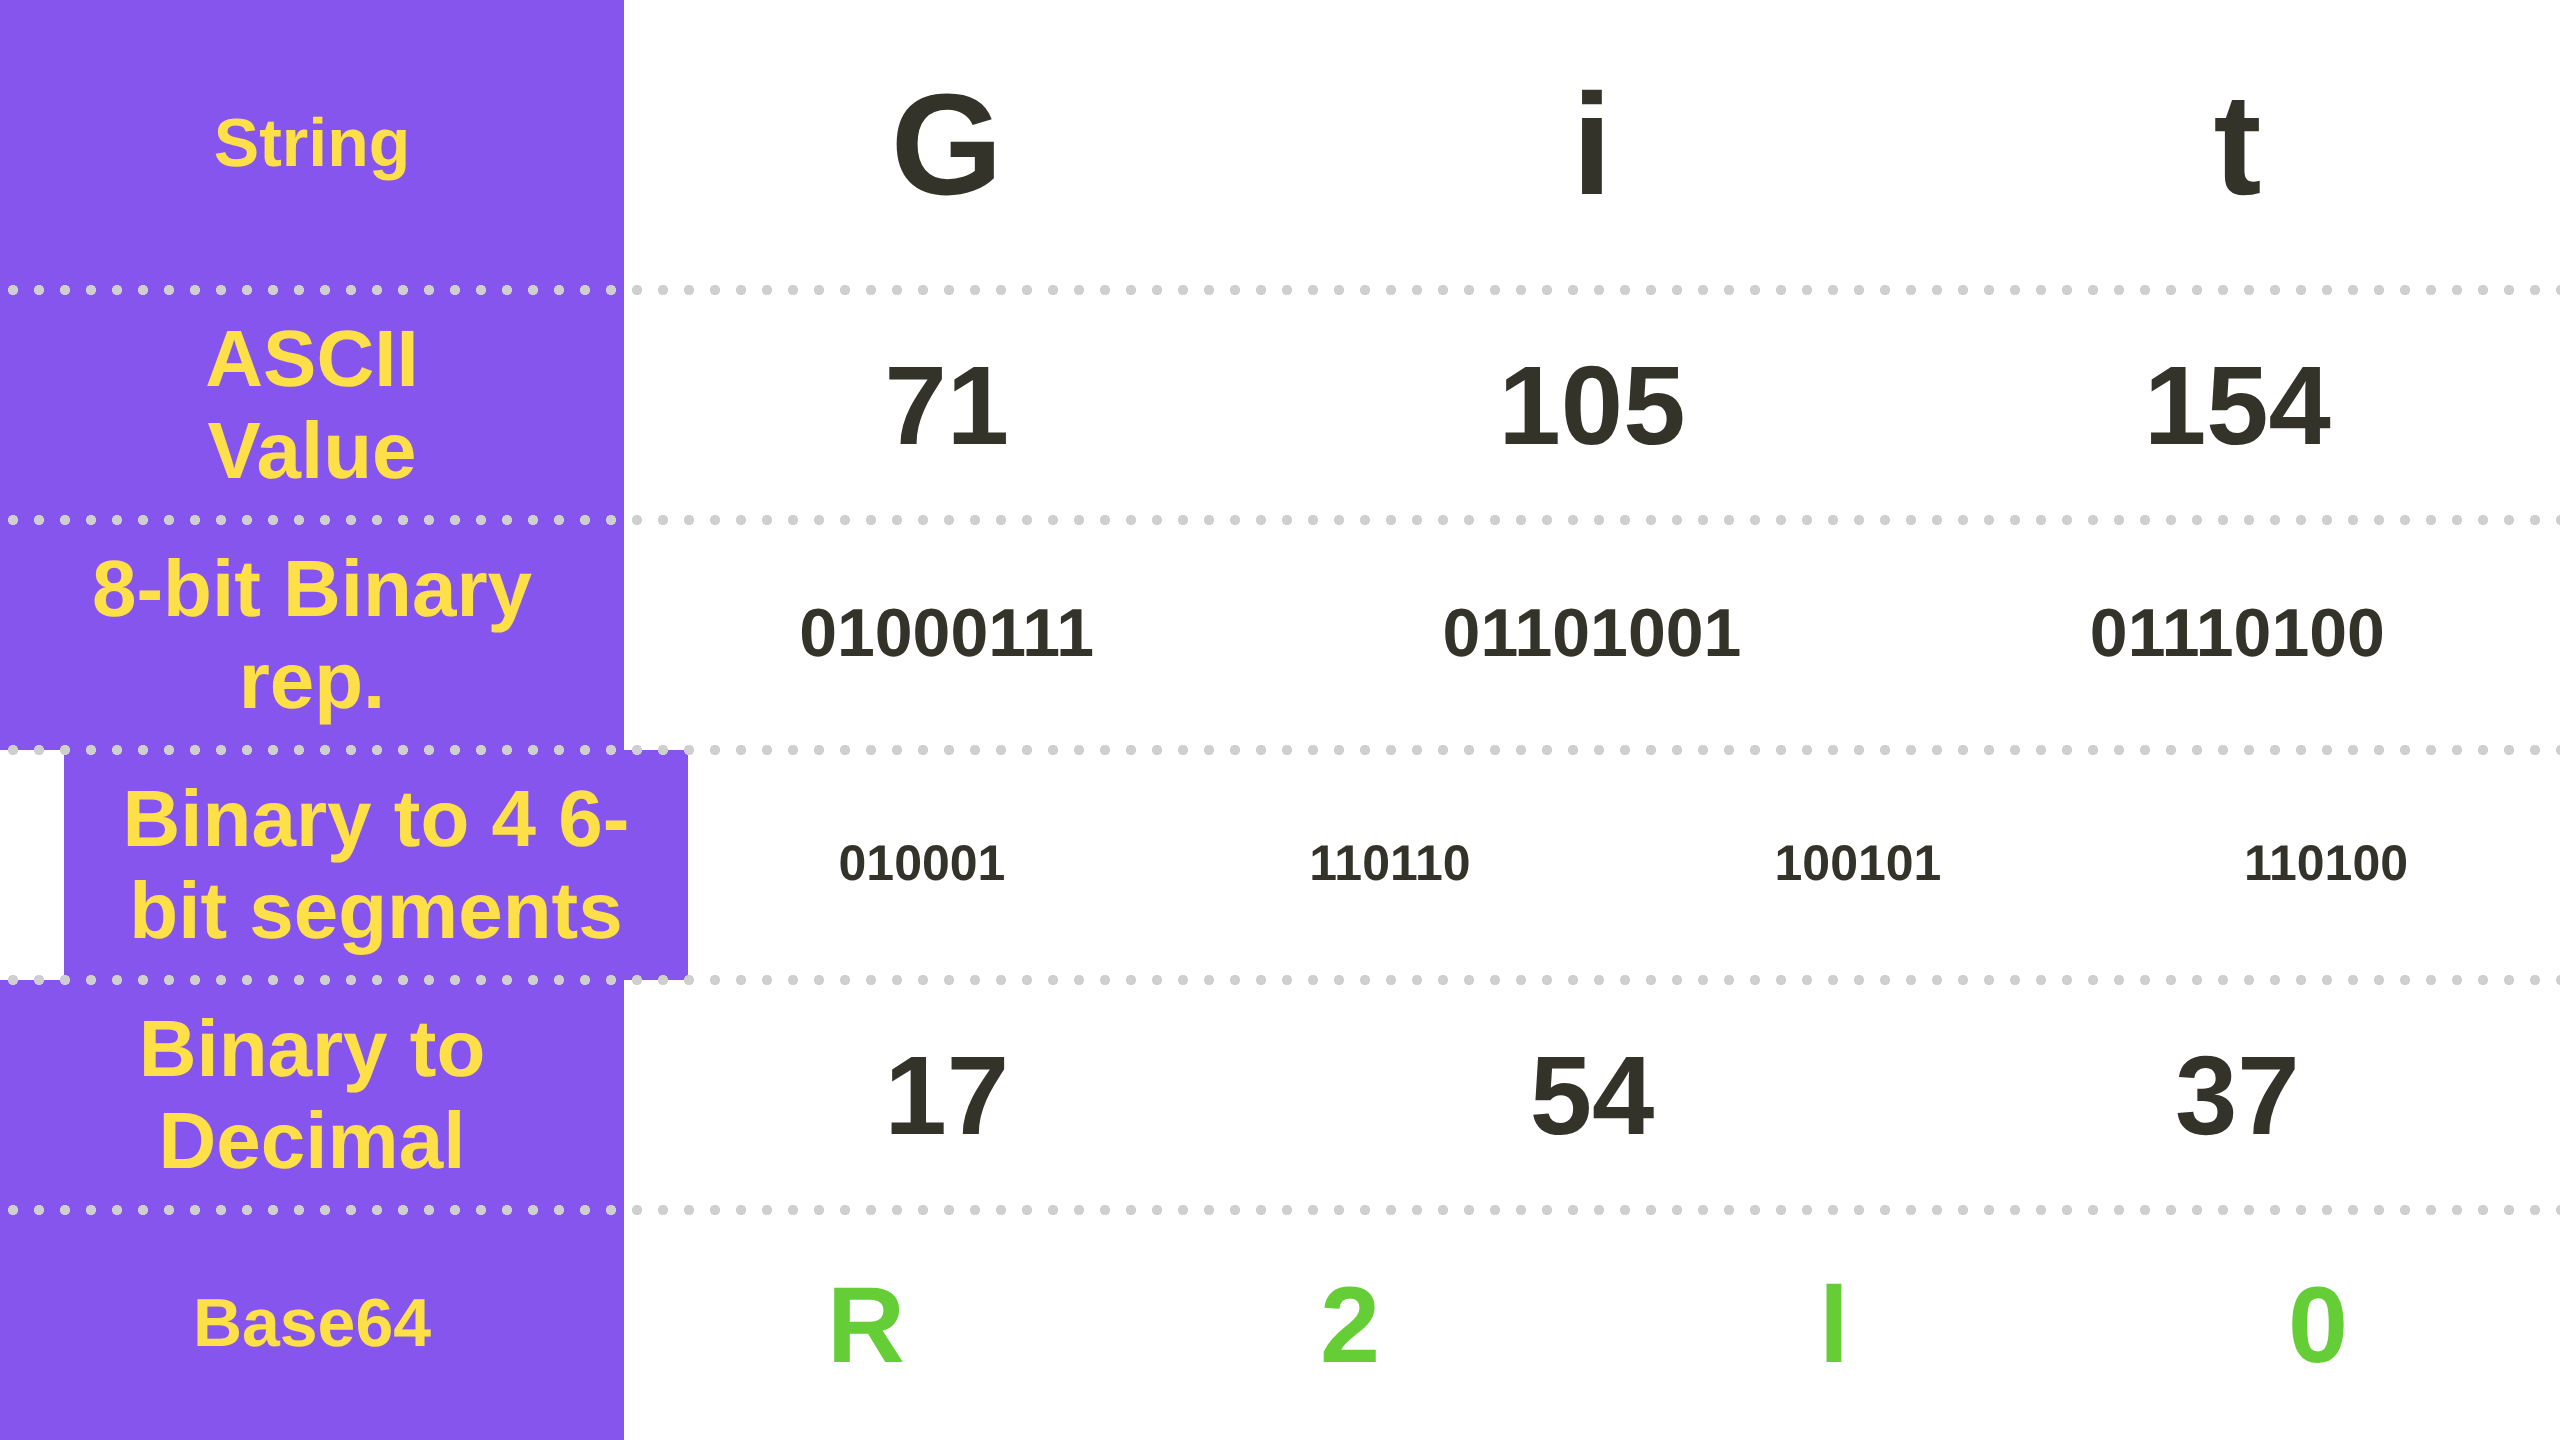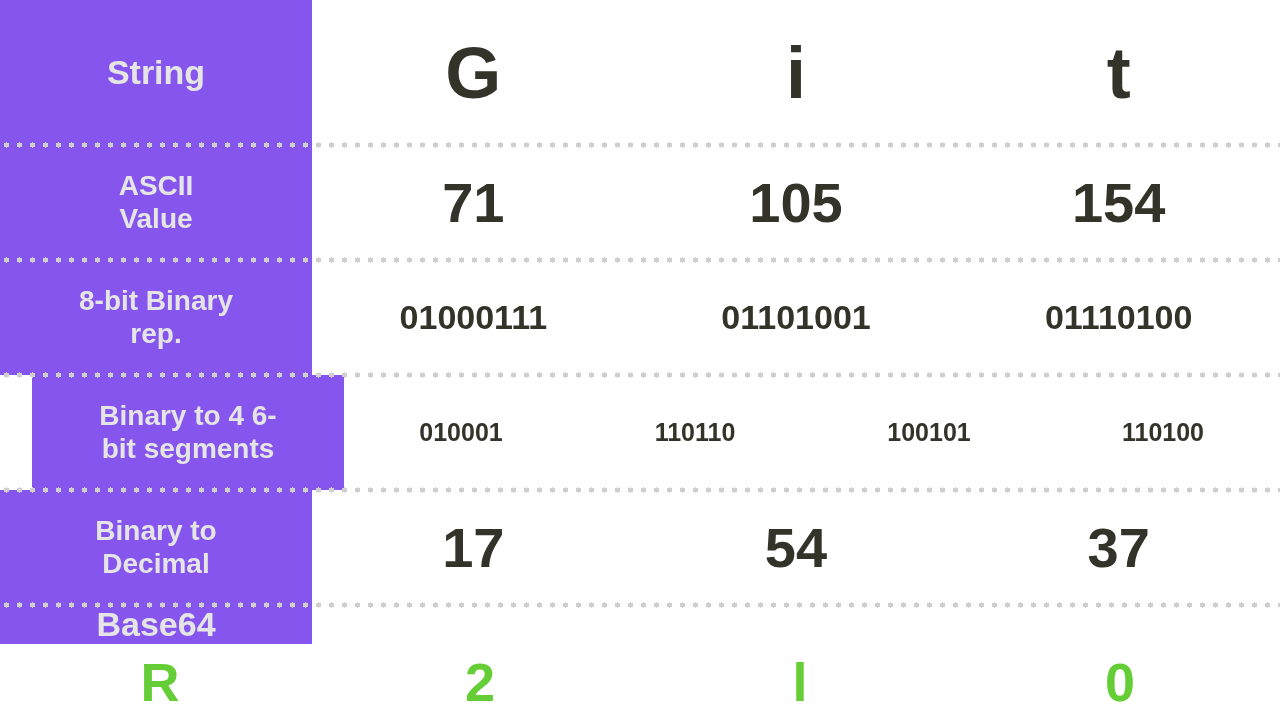--- a/index.html
+++ b/index.html
@@ -3,21 +3,21 @@
 <meta charset="utf-8">
 <style>
   * { box-sizing: border-box; margin: 0; padding: 0; }
   html, body { width: 1280px; height: 720px; font-family: "Segoe UI", Arial, Helvetica, sans-serif; background: #fff; }
   .container { width: 1280px; height: 720px; position: relative; }
   .row { display: flex; align-items: stretch; width: 100%; }
   .label-cell {
     width: 312px;
     flex-shrink: 0;
     background: #8555ee;
-    color: #e5e5e5;
+    color: #fde047;
     font-weight: 800;
     display: flex;
     align-items: center;
     justify-content: center;
     text-align: center;
     padding: 0 18px;
     line-height: 1.15;
   }
   .data-cell {
     flex: 1;
@@ -26,39 +26,39 @@
     justify-content: space-around;
     color: #333329;
     font-weight: 800;
   }
   .data-cell .val { text-align: center; flex: 1; }
   .big { font-size: 72px; }
   .med { font-size: 56px; }
   .bin { font-size: 34px; }
   .bin6 { font-size: 25px; }
   .lbl-big { font-size: 34px; }
-  .lbl-med { font-size: 28px; }
+  .lbl-med { font-size: 40px; }
   .b64 { color: #65ce36; font-size: 54px; }
   .divider {
     position: absolute;
     left: 0;
     width: 1280px;
     height: 8px;
     background-image: radial-gradient(circle, #cfcfcf 2.5px, transparent 2.6px);
     background-size: 13px 8px;
     background-repeat: repeat-x;
     background-position: 0 50%;
   }
   
   .r0 { height: 145px; }
   .r1 { height: 115px; }
   .r2 { height: 115px; }
   .r3 { height: 115px; padding-left: 32px; }
   .r4 { height: 115px; }
-  .r5 { height: 115px; flex-direction: column; }
+  .r5 { height: 115px; }
 </style>
 </head>
 <body>
 <div class="container">
 
   <div class="row r0">
     <div class="label-cell lbl-big">String</div>
     <div class="data-cell">
       <span class="val big">G</span>
       <span class="val big">i</span>

